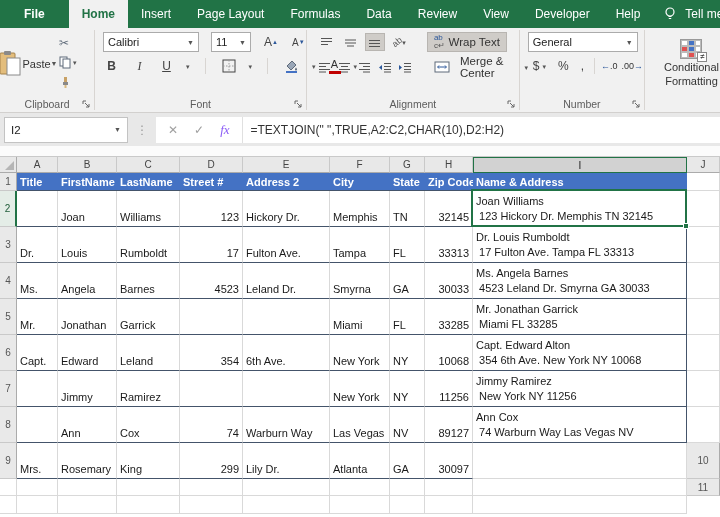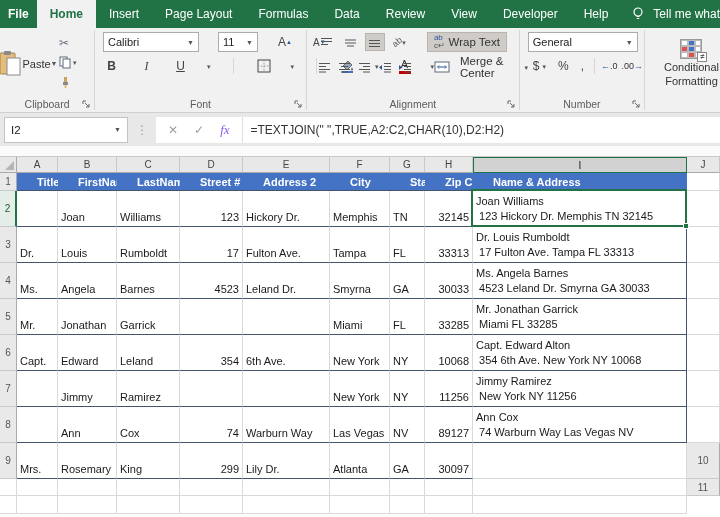--- a/index.html
+++ b/index.html
@@ -2,21 +2,21 @@
 <html><head>
 <meta charset="utf-8">
 <style>
   * { margin:0; padding:0; box-sizing:border-box; }
   html,body { width:720px; height:517px; overflow:hidden; background:#fff;
               font-family:"Liberation Sans", sans-serif; position:relative; }
 
   
   .tabbar { height:28px; background:#217346; display:flex; align-items:stretch; color:#fff; }
   .tab { padding:0 13px; display:flex; align-items:center; font-size:12px; cursor:default; white-space:nowrap; }
-  .tab.file { padding:0 8px; background:#217346; font-weight:bold; }
+  .tab.file { padding:0 24px; background:#217346; font-weight:bold; }
   .tab.active { background:#f1f1f1; color:#217346; font-weight:bold; }
   .bulb { display:flex; align-items:center; margin-left:10px; }
   .tellme { display:flex; align-items:center; font-size:12px; margin-left:8px; white-space:nowrap; }
 
   
   .ribbon { height:85px; background:#f1f1f1; border-bottom:1px solid #d2d0ce; display:flex; }
   .group { display:flex; flex-direction:column; position:relative; }
   .g-body { flex:1; display:flex; padding-top:4px; }
   .g-label { height:17px; display:flex; align-items:center; justify-content:center; gap:4px;
              font-size:10.5px; color:#5c5c5c; position:relative; }
@@ -30,21 +30,21 @@
 
   
   .g-clip { width:104px; }
   .paste { width:44px; margin-left:6px; display:flex; flex-direction:row; align-items:center; font-size:11px; color:#333; }
   .cc-col { display:flex; flex-direction:column; gap:3px; margin-left:6px; margin-top:2px; }
   .cc-col .btn { width:30px; height:17px; font-size:12px; justify-content:flex-start; gap:2px; padding-left:2px; }
 
   
   .g-font { width:211px; }
   .fcol { display:flex; flex-direction:column; gap:5px; padding-left:8px; }
-  .frow { display:flex; align-items:center; gap:19px; }
+  .frow { display:flex; align-items:center; gap:12px; }
   .combo { background:#fff; border:1px solid #ababab; height:20px; display:flex; align-items:center;
            font-size:11px; color:#222; padding:0 4px; justify-content:space-between; }
   .combo .caret { margin-left:4px; }
   .fontname { width:96px; }
   .fontsize { width:40px; }
   .bld { font-weight:bold; font-size:12px; width:17px; height:18px; }
   .itl { font-style:italic; font-family:"Liberation Serif",serif; font-size:12px; width:15px; height:18px; }
   .und { text-decoration:underline; font-size:12px; width:15px; height:18px; }
 
   
@@ -95,21 +95,21 @@
   .corner i { position:absolute; right:2px; bottom:2px; width:0; height:0;
               border-left:9px solid transparent; border-bottom:9px solid #b5b5b5; }
   .hcell { background:#e8e8e8; border-right:1px solid #c9c9c9; border-bottom:1px solid #ababab;
            display:flex; align-items:center; justify-content:center; font-size:10px; color:#444; }
   .hcell.sel { background:#d2d2d2; border:1px solid #217346; color:#222; }
   .rnum { background:#e9e9e9; border-right:1px solid #ababab; border-bottom:1px solid #c9c9c9;
           display:flex; align-items:center; justify-content:center; font-size:10px; color:#555; }
   .rnum.sel { border-right:2px solid #217346; background:#e4ede7; color:#1e5c38; }
   .cell { background:#fff; font-size:11px; color:#1a1a1a; overflow:hidden; }
   .blue { background:#4472c4; color:#fff; font-weight:bold; display:flex; align-items:center;
-          padding-left:20px; border-bottom:1px solid #44546a; white-space:nowrap; }
+          padding-left:3px; border-bottom:1px solid #44546a; white-space:nowrap; }
   .data { border-right:1px solid #d9d9d9; border-bottom:1px solid #44546a;
           display:flex; align-items:flex-end; padding:0 3px 3px 3px; white-space:nowrap; }
   .data.num { justify-content:flex-end; }
   .comb { border-right:1px solid #44546a; border-bottom:1px solid #44546a;
           display:flex; flex-direction:column; justify-content:center; padding-left:3px;
           white-space:pre; line-height:15px; }
   .plain { border-right:1px solid #d9d9d9; border-bottom:1px solid #d9d9d9; }
 
   .sel-outline { position:absolute; left:471px; top:189px; width:216px; height:38px;
                  border:2px solid #217346; pointer-events:none; z-index:5; }

